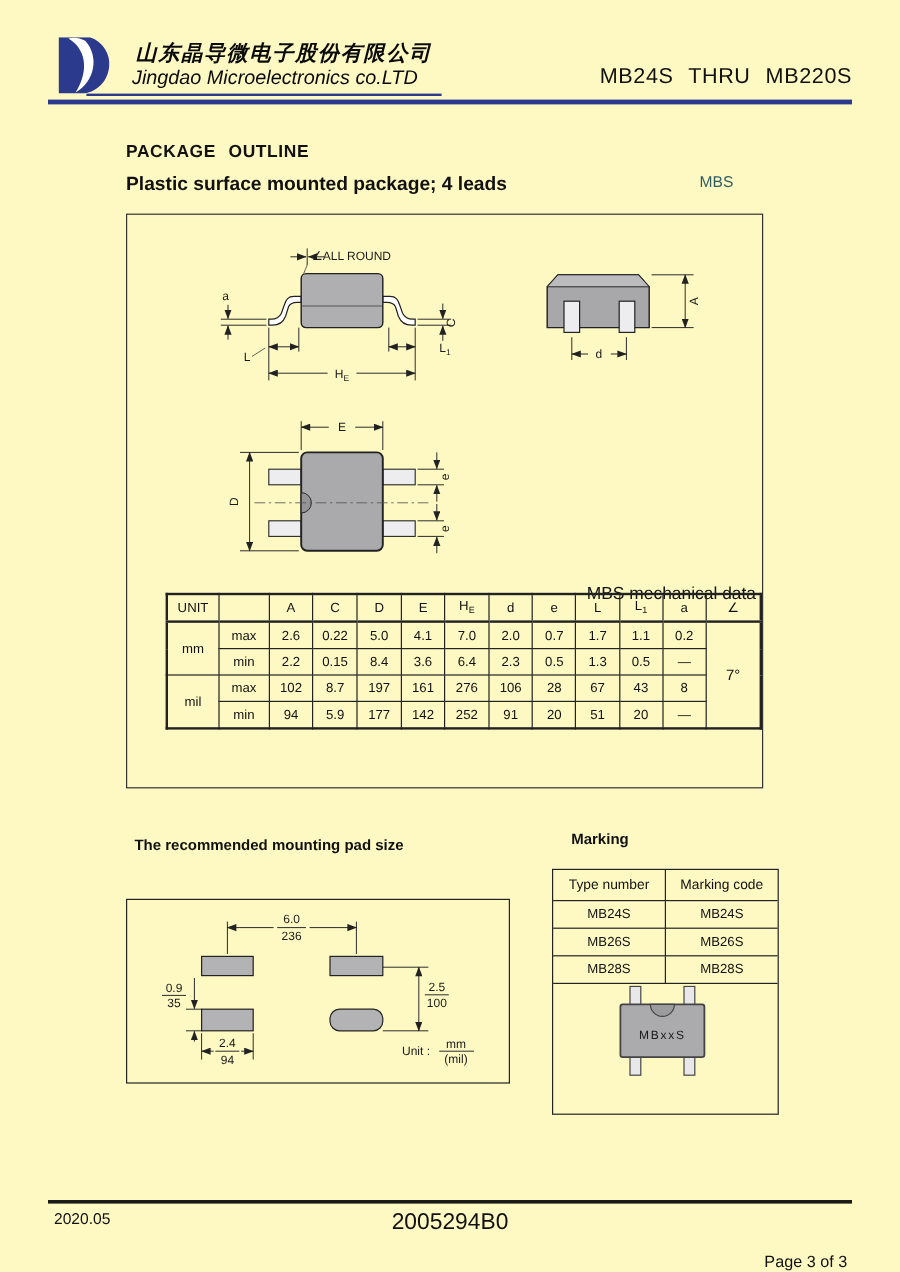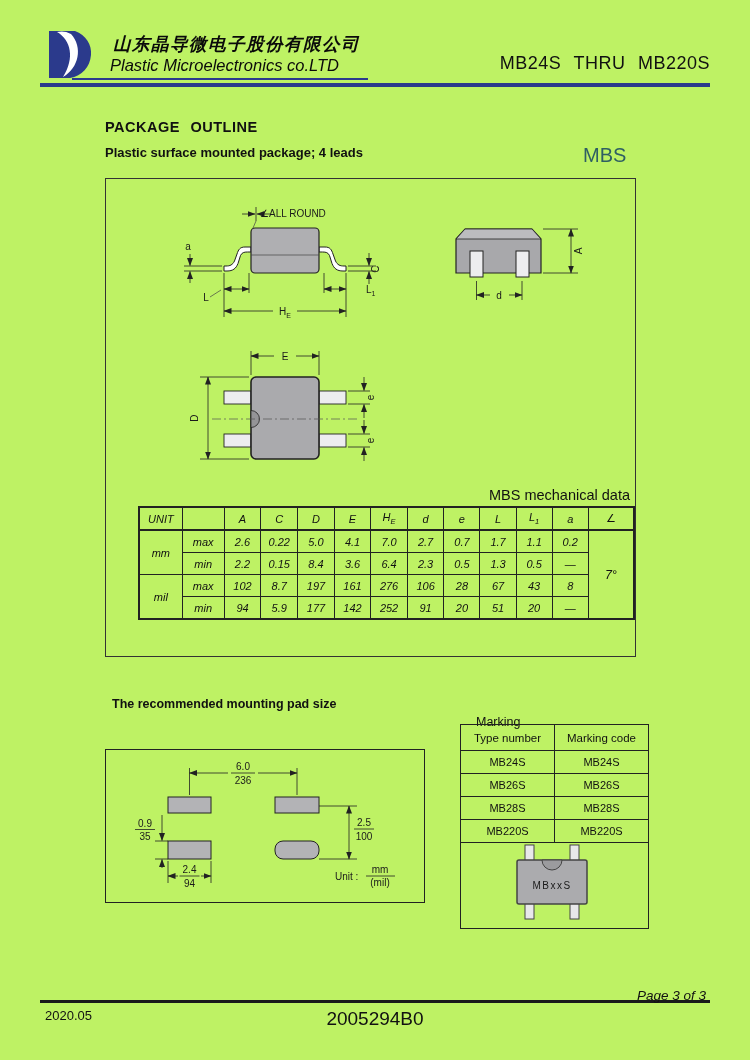--- a/index.html
+++ b/index.html
@@ -1,53 +1,53 @@
 <!DOCTYPE html>
 <html><head>
 <meta charset="utf-8">
 <style>
   html,body{margin:0;padding:0;background:#fff;}
-  .page{position:relative;width:750px;height:1060px;background:#bef264;overflow:hidden;
+  .page{position:relative;width:750px;height:1060px;background:#fef9c3;overflow:hidden;
         font-family:"Liberation Sans","DejaVu Sans",sans-serif;color:#111;}
   .abs{position:absolute;}
   
   .co-cn{left:113px;top:32px;font-size:17.5px;font-weight:bold;font-style:italic;letter-spacing:1.5px;color:#0a0a0a;}
   .co-en{left:110px;top:56px;font-size:16.5px;font-style:italic;color:#0a0a0a;}
   .part-range{right:40px;top:53px;font-size:18px;font-weight:400;letter-spacing:.5px;word-spacing:7px;}
   .rule-en{left:72px;top:78px;width:296px;height:2px;background:#2b3a8c;}
   .rule-main{left:40px;top:83px;width:670px;height:3.5px;background:#2b3a8c;}
   
   .sec-title{left:105px;top:119px;font-size:14.5px;font-weight:bold;letter-spacing:.5px;word-spacing:6px;}
-  .sec-sub{left:105px;top:145px;font-size:13px;font-weight:bold;}
-  .pkg-name{left:583px;top:144px;font-size:20px;color:#2f5f63;}
+  .sec-sub{left:105px;top:145px;font-size:16px;font-weight:bold;}
+  .pkg-name{left:583px;top:144px;font-size:13px;color:#2f5f63;}
   
   .outline-box{left:105px;top:178px;width:529px;height:477px;border:1.3px solid #333;}
   .mech-title{right:5px;top:308px;font-size:14.5px;color:#111;}
   table{border-collapse:collapse;}
-  .mech-table{position:absolute;left:32px;top:327px;font-style:italic;}
+  .mech-table{position:absolute;left:32px;top:315px;}
   .mech-table td{border:1px solid #222;height:21px;text-align:center;font-size:11px;padding:0 1px;}
   .mech-table tr.hd td{border-bottom:2px solid #222;height:21px;}
   .mech-table{border:2px solid #222;}
   .mech-table td.angle{font-size:12.5px;}
   sub{font-size:7.5px;}
   
   .pad-title{left:112px;top:681px;font-size:12.5px;font-weight:bold;margin-top:16px;}
   .pad-box{left:105px;top:704px;width:318px;height:152px;border:1.5px solid #222;margin-top:45px;}
   
-  .marking-title{left:476px;top:715px;font-size:12.5px;font-weight:normal;}
+  .marking-title{left:476px;top:692px;font-size:12.5px;font-weight:bold;}
   .marking-box{left:460px;top:724px;width:187px;height:203px;border:1.5px solid #222;}
   .marking-table{width:100%;}
   .marking-table th{height:23px;font-size:11.5px;font-weight:400;border-bottom:1.5px solid #222;}
   .marking-table td{height:20px;font-size:11px;text-align:center;border-bottom:1.5px solid #222;}
   .marking-table th:first-child,.marking-table td:first-child{border-right:1.5px solid #222;width:50%;}
   
   .f-rule{left:40px;top:1000px;width:670px;height:2.5px;background:#1a1a1a;}
   .f-date{left:45px;top:1008px;font-size:13px;}
   .f-doc{left:0;right:0;top:1008px;text-align:center;font-size:19px;}
-  .f-page{right:44px;top:988px;font-size:13.5px;font-style:italic;}
+  .f-page{right:44px;top:1044px;font-size:13.5px;}
   
   svg text{font-family:"Liberation Sans","DejaVu Sans",sans-serif;fill:#1a1a1a;font-size:10px;}
   svg .dim{stroke:#222;stroke-width:.8;fill:none;}
   svg .thin{stroke:#444;stroke-width:.7;fill:none;}
 </style>
 </head>
 <body>
 
 <svg width="0" height="0" style="position:absolute">
   <defs>
@@ -60,21 +60,21 @@
   </defs>
 </svg>
 
 <div class="page">
 
   <svg class="abs" style="left:46px;top:31px" width="46" height="47" viewBox="0 0 46 47">
     <path fill="#2b3a8c" d="M3,0 L29,0 C40,4 46,14 45,24 C44,36 36,45 24,47 L3,47 Z"></path>
     <path fill="#ffffff" d="M11,1 C25,9 29,27 17,46 C33,37 37,16 25,3 C20,0 15,0 11,1 Z"></path>
   </svg>
   <div class="abs co-cn">山东晶导微电子股份有限公司</div>
-  <div class="abs co-en">Plastic Microelectronics co.LTD</div>
+  <div class="abs co-en">Jingdao Microelectronics co.LTD</div>
   <div class="abs part-range">MB24S THRU MB220S</div>
   <div class="abs rule-en"></div>
   <div class="abs rule-main"></div>
 
   <div class="abs sec-title">PACKAGE OUTLINE</div>
   <div class="abs sec-sub">Plastic surface mounted package; 4 leads</div>
   <div class="abs pkg-name">MBS</div>
 
   <div class="abs outline-box">
 
@@ -209,21 +209,21 @@
         <td style="width:47px">∠</td>
       </tr>
       <tr>
         <td rowspan="2">mm</td>
         <td>max</td>
         <td>2.6</td>
             <td>0.22</td>
         <td>5.0</td>
             <td>4.1</td>
         <td>7.0</td>
-            <td>2.7</td>
+            <td>2.0</td>
         <td>0.7</td>
             <td>1.7</td>
         <td>1.1</td>
             <td>0.2</td>
         <td rowspan="4" class="angle">7°</td>
       </tr>
       <tr>
         <td>min</td>
         <td>2.2</td>
             <td>0.15</td>
@@ -333,24 +333,20 @@
             <td>MB24S</td>
           </tr>
       <tr>
             <td>MB26S</td>
             <td>MB26S</td>
           </tr>
       <tr>
             <td>MB28S</td>
             <td>MB28S</td>
           </tr>
-      <tr>
-            <td>MB220S</td>
-            <td>MB220S</td>
-          </tr>
     </tbody>
       </table>
     <svg width="184" height="76" viewBox="0 0 184 76" style="display:block;margin-top:1px">
       <g>
         <rect x="64" y="1" width="9" height="16" fill="#e8e8ea" stroke="#444" stroke-width="1"></rect>
         <rect x="109" y="1" width="9" height="16" fill="#e8e8ea" stroke="#444" stroke-width="1"></rect>
         <rect x="64" y="59" width="9" height="16" fill="#e8e8ea" stroke="#444" stroke-width="1"></rect>
         <rect x="109" y="59" width="9" height="16" fill="#e8e8ea" stroke="#444" stroke-width="1"></rect>
       </g>
       <rect x="56" y="16" width="70" height="44" rx="2" fill="#ababae" stroke="#444" stroke-width="1.5"></rect>

